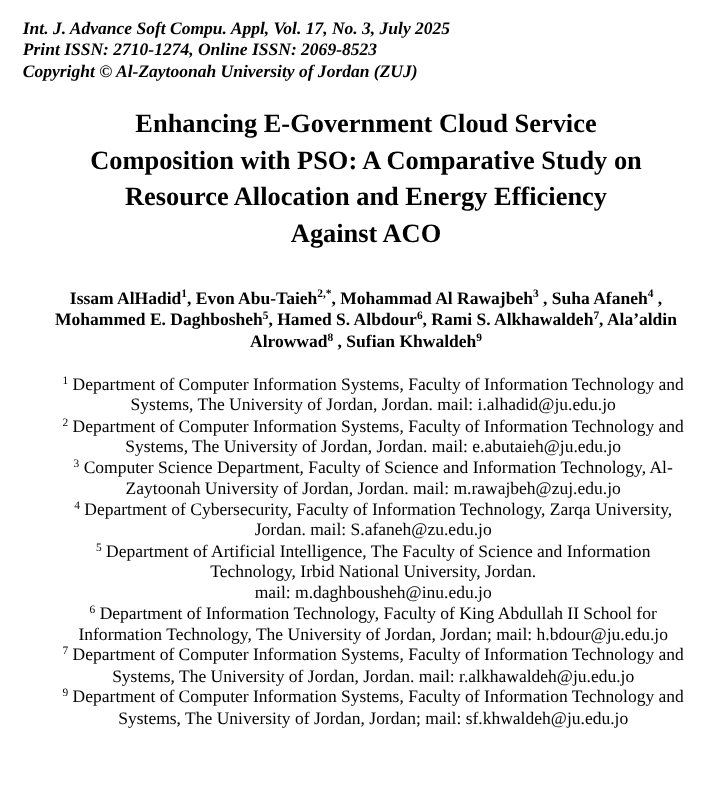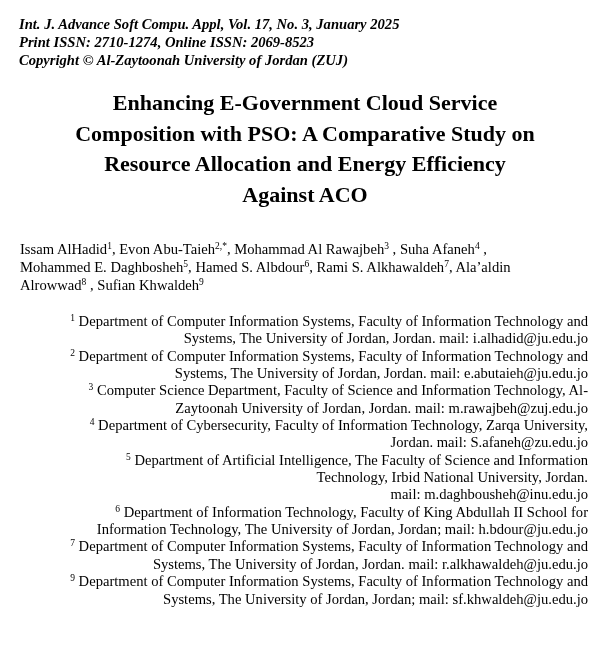--- a/index.html
+++ b/index.html
@@ -46,56 +46,56 @@
       line-height: 30.5px;
     }
     .title div {
       white-space: nowrap;
     }
     .authors {
       position: absolute;
       left: 20px;
       width: 570px;
       top: 240px;
-      text-align: left;
-      font-weight: normal;
+      text-align: center;
+      font-weight: bold;
       font-size: 14.6px;
       line-height: 18px;
     }
     .authors .line {
       white-space: nowrap;
     }
     sup {
       font-size: 9.5px;
       line-height: 0;
       vertical-align: 0.55em;
     }
     .affiliations {
       position: absolute;
-      left: 2px;
+      left: 18px;
       width: 586px;
       top: 313px;
-      text-align: right;
+      text-align: center;
       font-size: 14.6px;
       line-height: 17.35px;
     }
     .affil {
       margin: 0;
     }
     .affil .line {
       white-space: nowrap;
     }
   </style>
 </head>
 <body>
 
 <div class="page">
 
   <div class="journal-header">
-    <div>Int. J. Advance Soft Compu. Appl, Vol. 17, No. 3, January 2025</div>
+    <div>Int. J. Advance Soft Compu. Appl, Vol. 17, No. 3, July 2025</div>
     <div>Print ISSN: 2710-1274, Online ISSN: 2069-8523</div>
     <div>Copyright © Al-Zaytoonah University of Jordan (ZUJ)</div>
   </div>
 
   <div class="title">
     <div>Enhancing E-Government Cloud Service</div>
     <div>Composition with PSO: A Comparative Study on</div>
     <div>Resource Allocation and Energy Efficiency</div>
     <div>Against ACO</div>
   </div>

